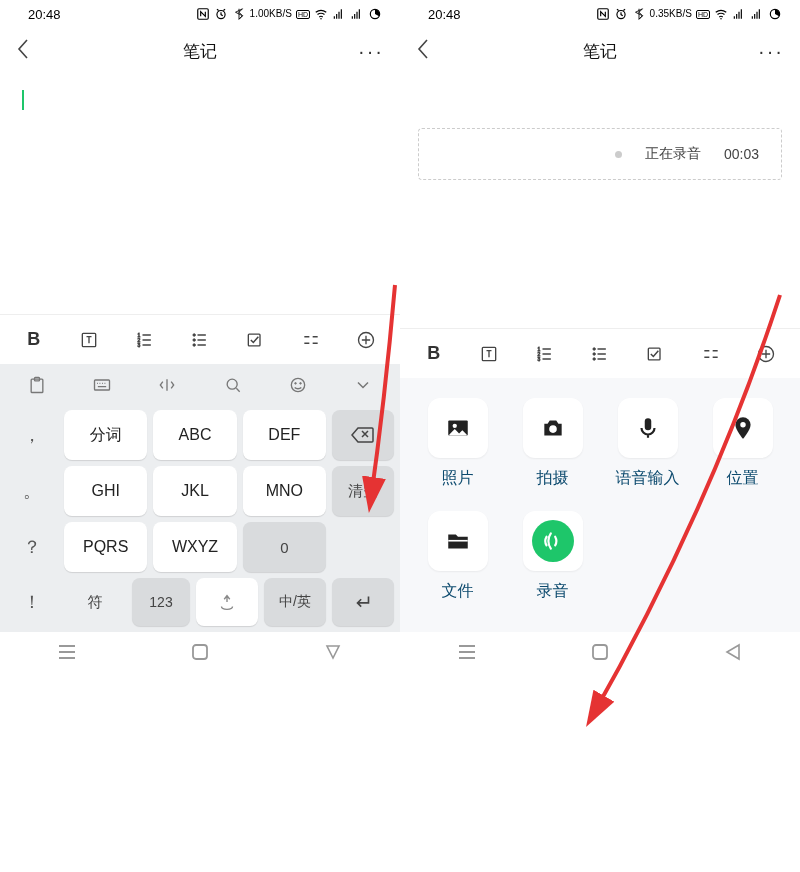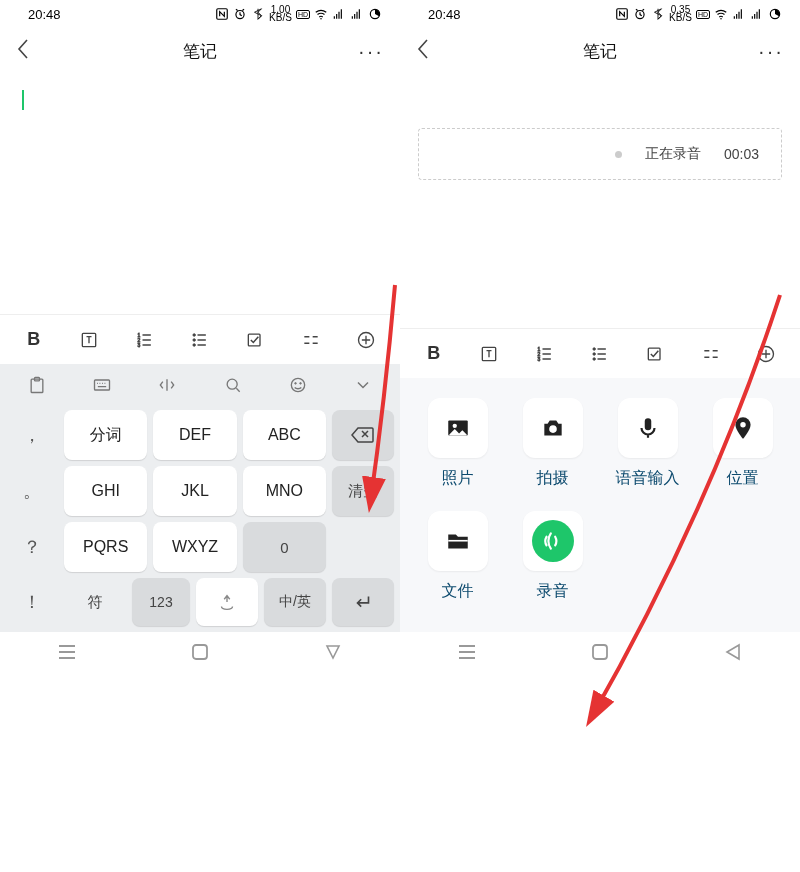--- a/index.html
+++ b/index.html
@@ -29,21 +29,21 @@
     display: flex;
     justify-content: space-between;
     align-items: center;
     padding: 0 18px 0 28px;
     font-size: 13px;
     font-weight: 500;
     color: #000;
   }
   .status-right { display: flex; align-items: center; gap: 4px; }
   .status-right span { font-size: 10px; }
-  .status-right .kbs { font-size: 8px; line-height: 8px; display: inline-flex; flex-direction: column; align-items: center; }
+  .status-right .kbs { font-size: 8px; line-height: 8px; display: inline-flex; flex-direction: row; align-items: center; }
   .status-right svg { width: 14px; height: 14px; }
 
   
   .header {
     height: 46px;
     display: flex;
     align-items: center;
     justify-content: space-between;
     padding: 0 16px;
   }
@@ -307,22 +307,22 @@
       <div class="u-item">
           <svg viewBox="0 0 24 24">
             <path d="M6 9l6 6 6-6" stroke-width="1.8"></path>
           </svg>
         </div>
     </div>
 
     <div class="kbd-grid">
       <div class="kbd-key side">，</div>
       <div class="kbd-key">分词</div>
+      <div class="kbd-key">ABC</div>
       <div class="kbd-key">DEF</div>
-      <div class="kbd-key">ABC</div>
       <div class="kbd-key func">
         <svg width="24" height="18" viewBox="0 0 24 18">
             <path d="M7 2h14a1 1 0 011 1v12a1 1 0 01-1 1H7l-6-7 6-7z" fill="none" stroke="#444" stroke-width="1.5"></path>
             <path d="M11 5l6 6 M17 5l-6 6" stroke="#444" stroke-width="1.5"></path>
           </svg>
       </div>
 
       <div class="kbd-key side">。</div>
       <div class="kbd-key">GHI</div>
       <div class="kbd-key">JKL</div>

